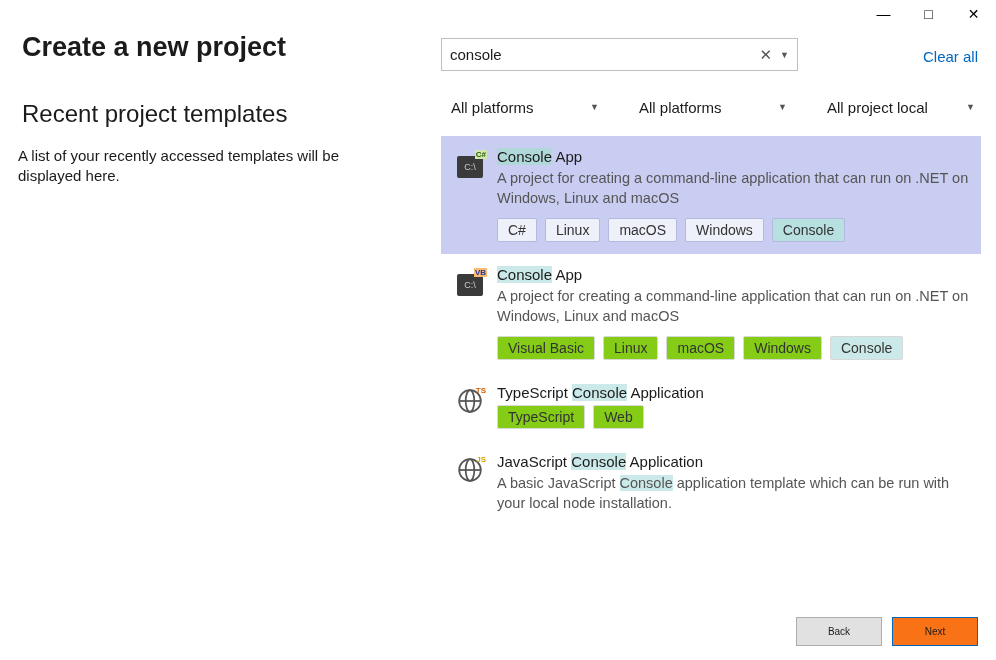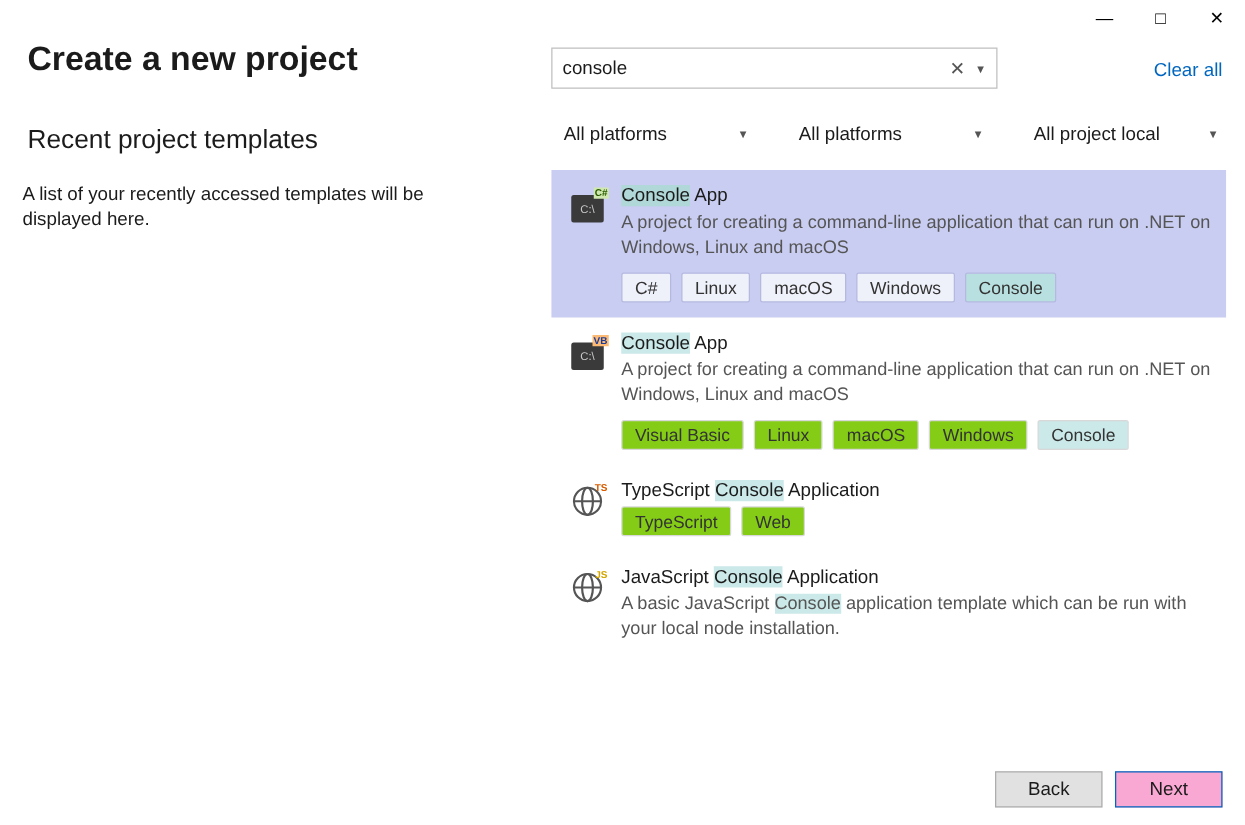--- a/index.html
+++ b/index.html
@@ -1,20 +1,20 @@
 <!DOCTYPE html>
 <html><head>
 <meta charset="utf-8">
 <style>
   * { box-sizing: border-box; margin: 0; padding: 0; font-family: "Segoe UI", Arial, sans-serif; }
   body { width: 996px; height: 660px; background: #fff; color: #1b1b1b; position: relative; overflow: hidden;}
   .titlebar { position: absolute; top: 0; right: 0; display: flex; }
   .titlebar .tbtn { width: 45px; height: 28px; display: flex; align-items: center; justify-content: center; font-size: 14px; color: #000; }
   .page-title { position: absolute; top: 32px; left: 22px; font-size: 27px; font-weight: 700; }
-  .recent-title { position: absolute; top: 100px; left: 22px; font-size: 21px; font-weight: 400; text-align: center; }
+  .recent-title { position: absolute; top: 100px; left: 22px; font-size: 24px; font-weight: 400; text-align: center; }
   .recent-desc { position: absolute; top: 146px; left: 18px; width: 380px; font-size: 15px; color: #1b1b1b; line-height: 1.35;}
   .search-row { position: absolute; top: 38px; left: 441px; display: flex; align-items: center; gap: 10px; }
   .search-box { width: 357px; height: 33px; border: 1px solid #bfbfbf; display: flex; align-items: center; padding: 0 8px; }
   .search-input { flex: 1; border: none; outline: none; font-size: 15px; color: #1b1b1b; background: transparent; }
   .search-clear { color: #555; font-size: 15px; padding: 0 5px; }
   .search-chev { color: #555; font-size: 9px; padding-left: 3px; }
   .clear-all { position: absolute; top: 48px; right: 18px; color: #0066bf; font-size: 15px; }
   .filters { position: absolute; top: 92px; left: 441px; width: 540px; display: flex; justify-content: space-between; }
   .filter { width: 164px; height: 30px; display: flex; align-items: center; justify-content: space-between; padding: 0 6px 0 10px; font-size: 15px; color: #1b1b1b; }
   .filter .chev { font-size: 9px; color: #555; }
@@ -34,22 +34,22 @@
   .rtitle .hl { background: #cbe9e9; }
   .result.selected .rtitle .hl { background: #b0d8d8; }
   .rdesc { font-size: 14.5px; color: #555; line-height: 1.35; margin-bottom: 10px; }
   .rdesc .hl { background: #cbe9e9; }
   .tags { display: flex; gap: 8px; flex-wrap: wrap; }
   .tag { border: 1px solid #d8d8d8; background: #84cc16; padding: 3px 10px; font-size: 14px; color: #333; border-radius: 2px;}
   .result.selected .tag { background: #eef0fa; border-color: #b5b9e0;}
   .tag.hl { background: #cbe9e9; }
   .result.selected .tag.hl { background: #b9e0e0; }
   .footer { position: absolute; bottom: 14px; right: 18px; display: flex; gap: 10px; }
-  .btn { width: 86px; height: 29px; border: 1px solid #adadad; background: #e1e1e1; font-size: 15px; display: flex; align-items: center; justify-content: center; }
-  .btn.primary { border: 1.5px solid #0066bf; background: #f9a8d4; }
+  .btn { width: 86px; height: 29px; border: 1px solid #adadad; background: #e1e1e1; font-size: 10px; display: flex; align-items: center; justify-content: center; }
+  .btn.primary { border: 1.5px solid #0066bf; background: #f97316; }
 </style>
 </head>
 <body>
 
 <div class="titlebar">
   <div class="tbtn">—</div>
   <div class="tbtn">□</div>
   <div class="tbtn">✕</div>
 </div>
 

